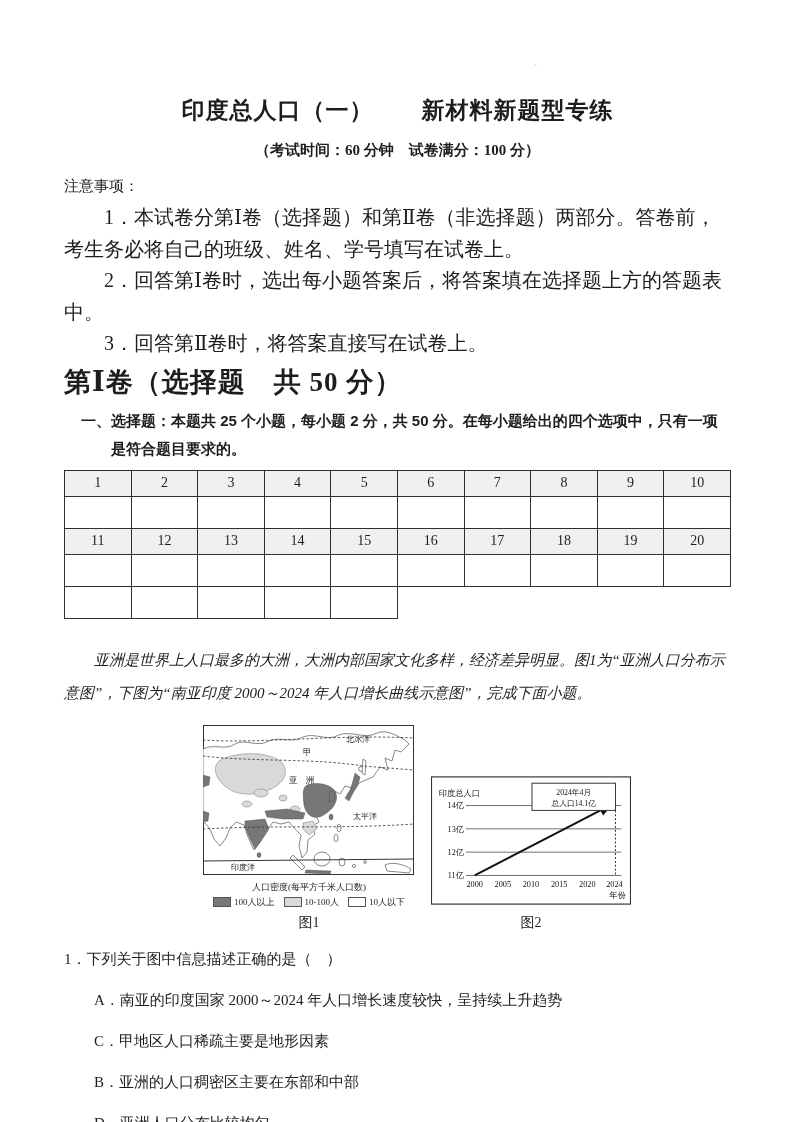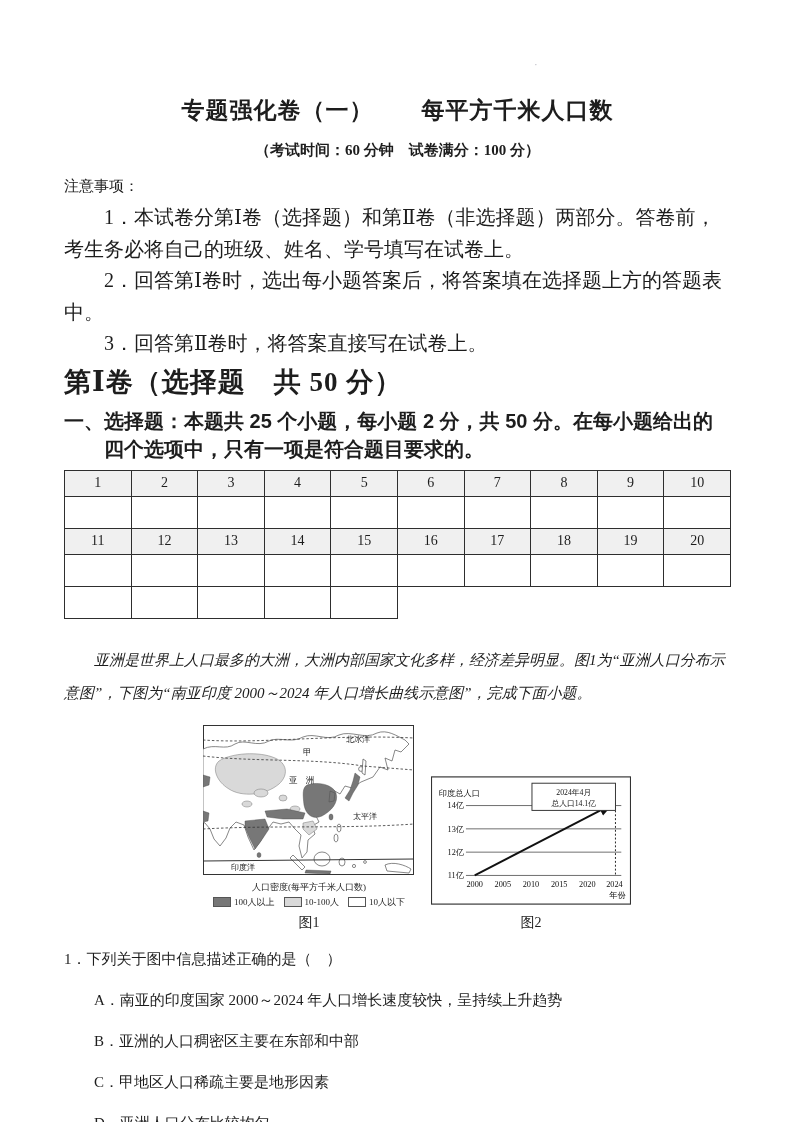--- a/index.html
+++ b/index.html
@@ -7,22 +7,22 @@
         font-family:"Liberation Serif","DejaVu Serif",serif;color:#1d1d1d;}
   .content{padding:94px 62px 0 64px;}
   .stray-mark{position:absolute;left:534px;top:58px;color:#b9b9c2;font-size:11px;}
   .doc-title{text-align:center;font-family:"Liberation Sans","DejaVu Sans",sans-serif;
              font-weight:700;font-size:23px;letter-spacing:1px;line-height:32px;}
   .doc-subtitle{text-align:center;font-weight:700;font-size:15px;margin-top:13px;line-height:22px;}
   .notice-heading{font-size:15px;margin-top:14px;line-height:22px;}
   .notice-item{font-size:20px;line-height:31.5px;text-indent:2em;margin:0;}
   .notice-item.first{margin-top:5px;}
   .section-title{text-align:left;font-size:27px;font-weight:600;letter-spacing:1px;margin-top:4px;line-height:36px;}
-  .instruction{font-family:"Liberation Sans","DejaVu Sans",sans-serif;font-weight:700;font-size:20px;
-               line-height:28px;margin-top:7px;padding-left:2em;text-indent:-2em;}
+  .instruction{font-family:"Liberation Sans","DejaVu Sans",sans-serif;font-weight:700;font-size:15px;
+               line-height:28px;margin-top:7px;padding-left:2em;text-indent:-2em;margin-left:17px;}
   table.answer-table{border-collapse:collapse;table-layout:fixed;width:667px;margin-top:7px;}
   table.answer-table td{border:1px solid #2e2e2e;text-align:center;font-size:14px;padding:0;}
   table.answer-table tr.num-row td{height:25px;background:#f0f0f0;}
   table.answer-table tr.blank-row td{height:31px;background:#ffffff;}
   table.answer-table td.ghost{border:none;background:#ffffff;}
   .passage{font-size:15px;line-height:33px;text-indent:2em;font-style:italic;margin-top:25px;}
   .figures{display:flex;align-items:flex-end;margin-left:139px;margin-top:3px;}
   .fig1{width:212px;}
   .fig2{width:200px;margin-left:16px;margin-top:22px;}
   .legend-title{text-align:center;font-size:9px;margin-top:3px;line-height:11px;}
@@ -41,21 +41,21 @@
   .chart-label{font-family:"Liberation Serif","DejaVu Serif",serif;fill:#111;}
   .gridline{stroke:#444;stroke-width:0.8;}
 </style>
 </head>
 <body>
 
 <div class="page">
   <div class="stray-mark">·</div>
   <div class="content">
 
-    <div class="doc-title">专题强化卷（一）　　每平方千米人口数</div>
+    <div class="doc-title">印度总人口（一）　　新材料新题型专练</div>
     <div class="doc-subtitle">（考试时间：60 分钟　试卷满分：100 分）</div>
 
     <div class="notice-heading">注意事项：</div>
     <p class="notice-item first">1．本试卷分第Ⅰ卷（选择题）和第Ⅱ卷（非选择题）两部分。答卷前，考生务必将自己的班级、姓名、学号填写在试卷上。</p>
     <p class="notice-item">2．回答第Ⅰ卷时，选出每小题答案后，将答案填在选择题上方的答题表中。</p>
     <p class="notice-item">3．回答第Ⅱ卷时，将答案直接写在试卷上。</p>
 
     <div class="section-title">第Ⅰ卷（选择题　共 50 分）</div>
     <div class="instruction">一、选择题：本题共 25 个小题，每小题 2 分，共 50 分。在每小题给出的四个选项中，只有一项是符合题目要求的。</div>
 
@@ -232,18 +232,18 @@
           <rect x="104" y="7" width="86" height="28" fill="#ffffff" stroke="#333" stroke-width="1"></rect>
           <text class="chart-label" x="147" y="19" font-size="8" text-anchor="middle">2024年4月</text>
           <text class="chart-label" x="147" y="30" font-size="8" text-anchor="middle">总人口14.1亿</text>
         </svg>
         <div class="fig-caption">图2</div>
       </div>
     </div>
 
     <div class="question-stem">1．下列关于图中信息描述正确的是（　）</div>
     <div class="option">A．南亚的印度国家 2000～2024 年人口增长速度较快，呈持续上升趋势</div>
+    <div class="option">C．甲地区人口稀疏主要是地形因素</div>
     <div class="option">B．亚洲的人口稠密区主要在东部和中部</div>
-    <div class="option">C．甲地区人口稀疏主要是地形因素</div>
     <div class="option">D．亚洲人口分布比较均匀</div>
 
   </div>
 </div>
 
 </body></html>

